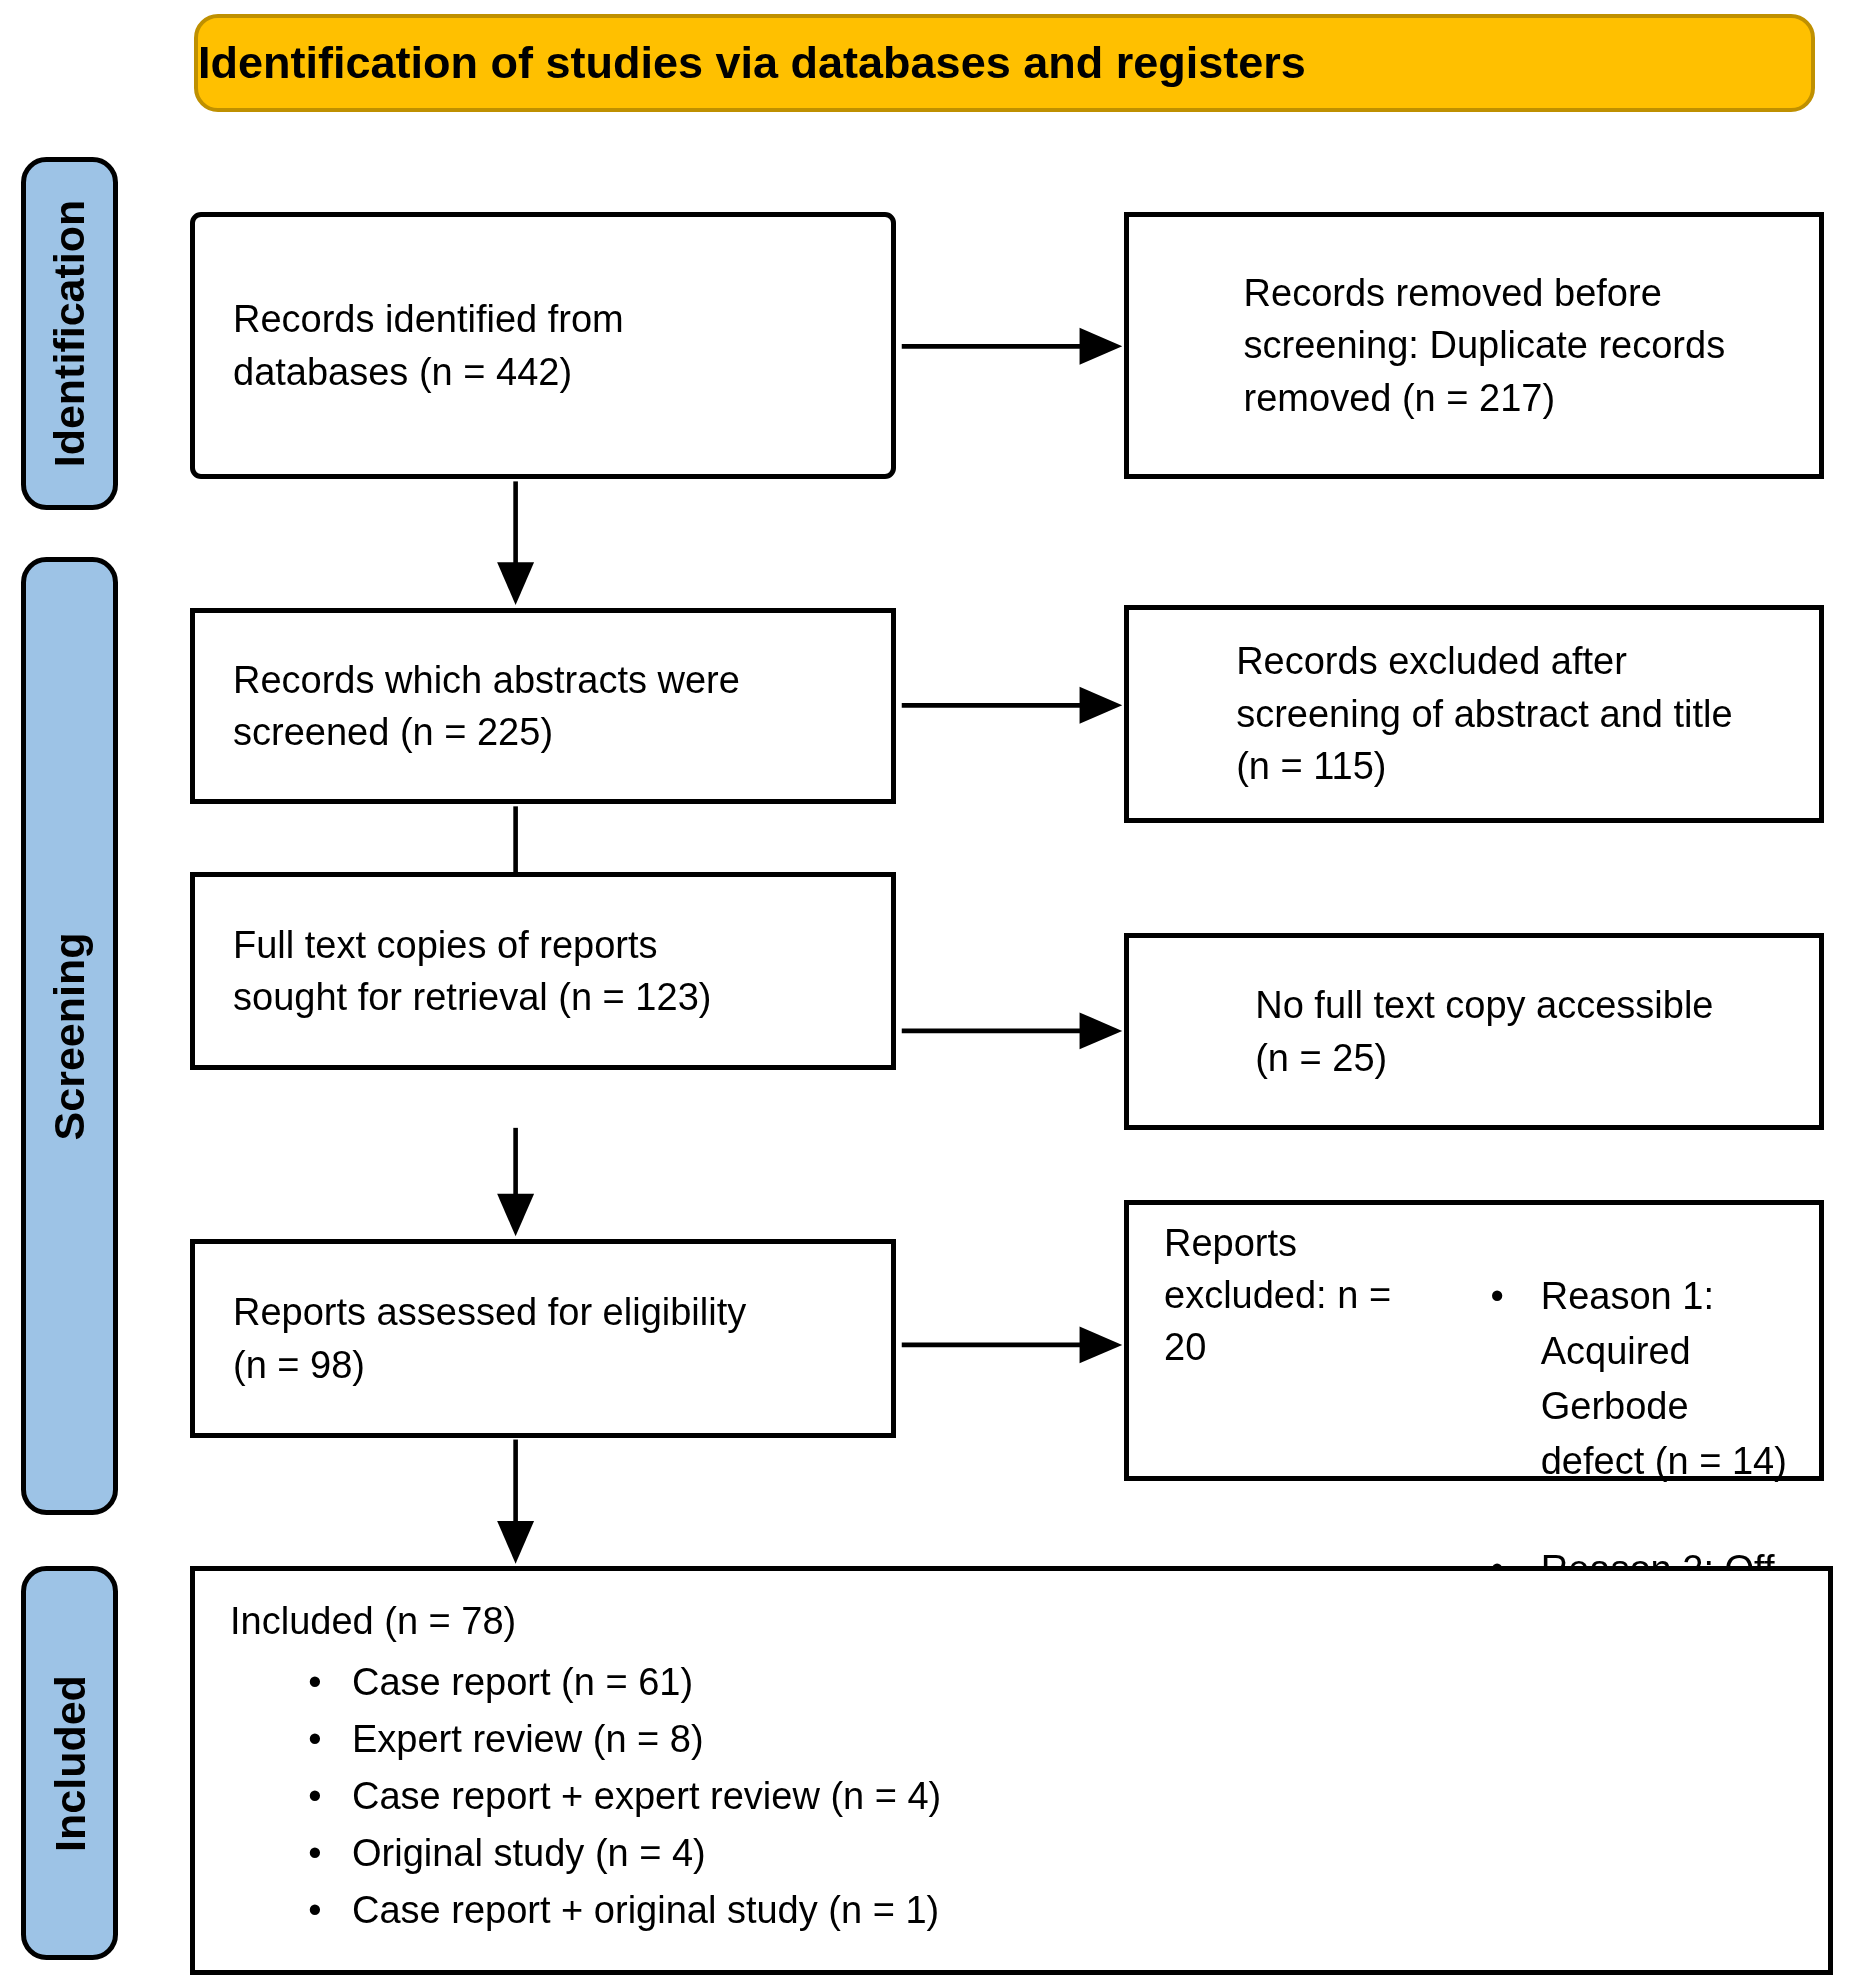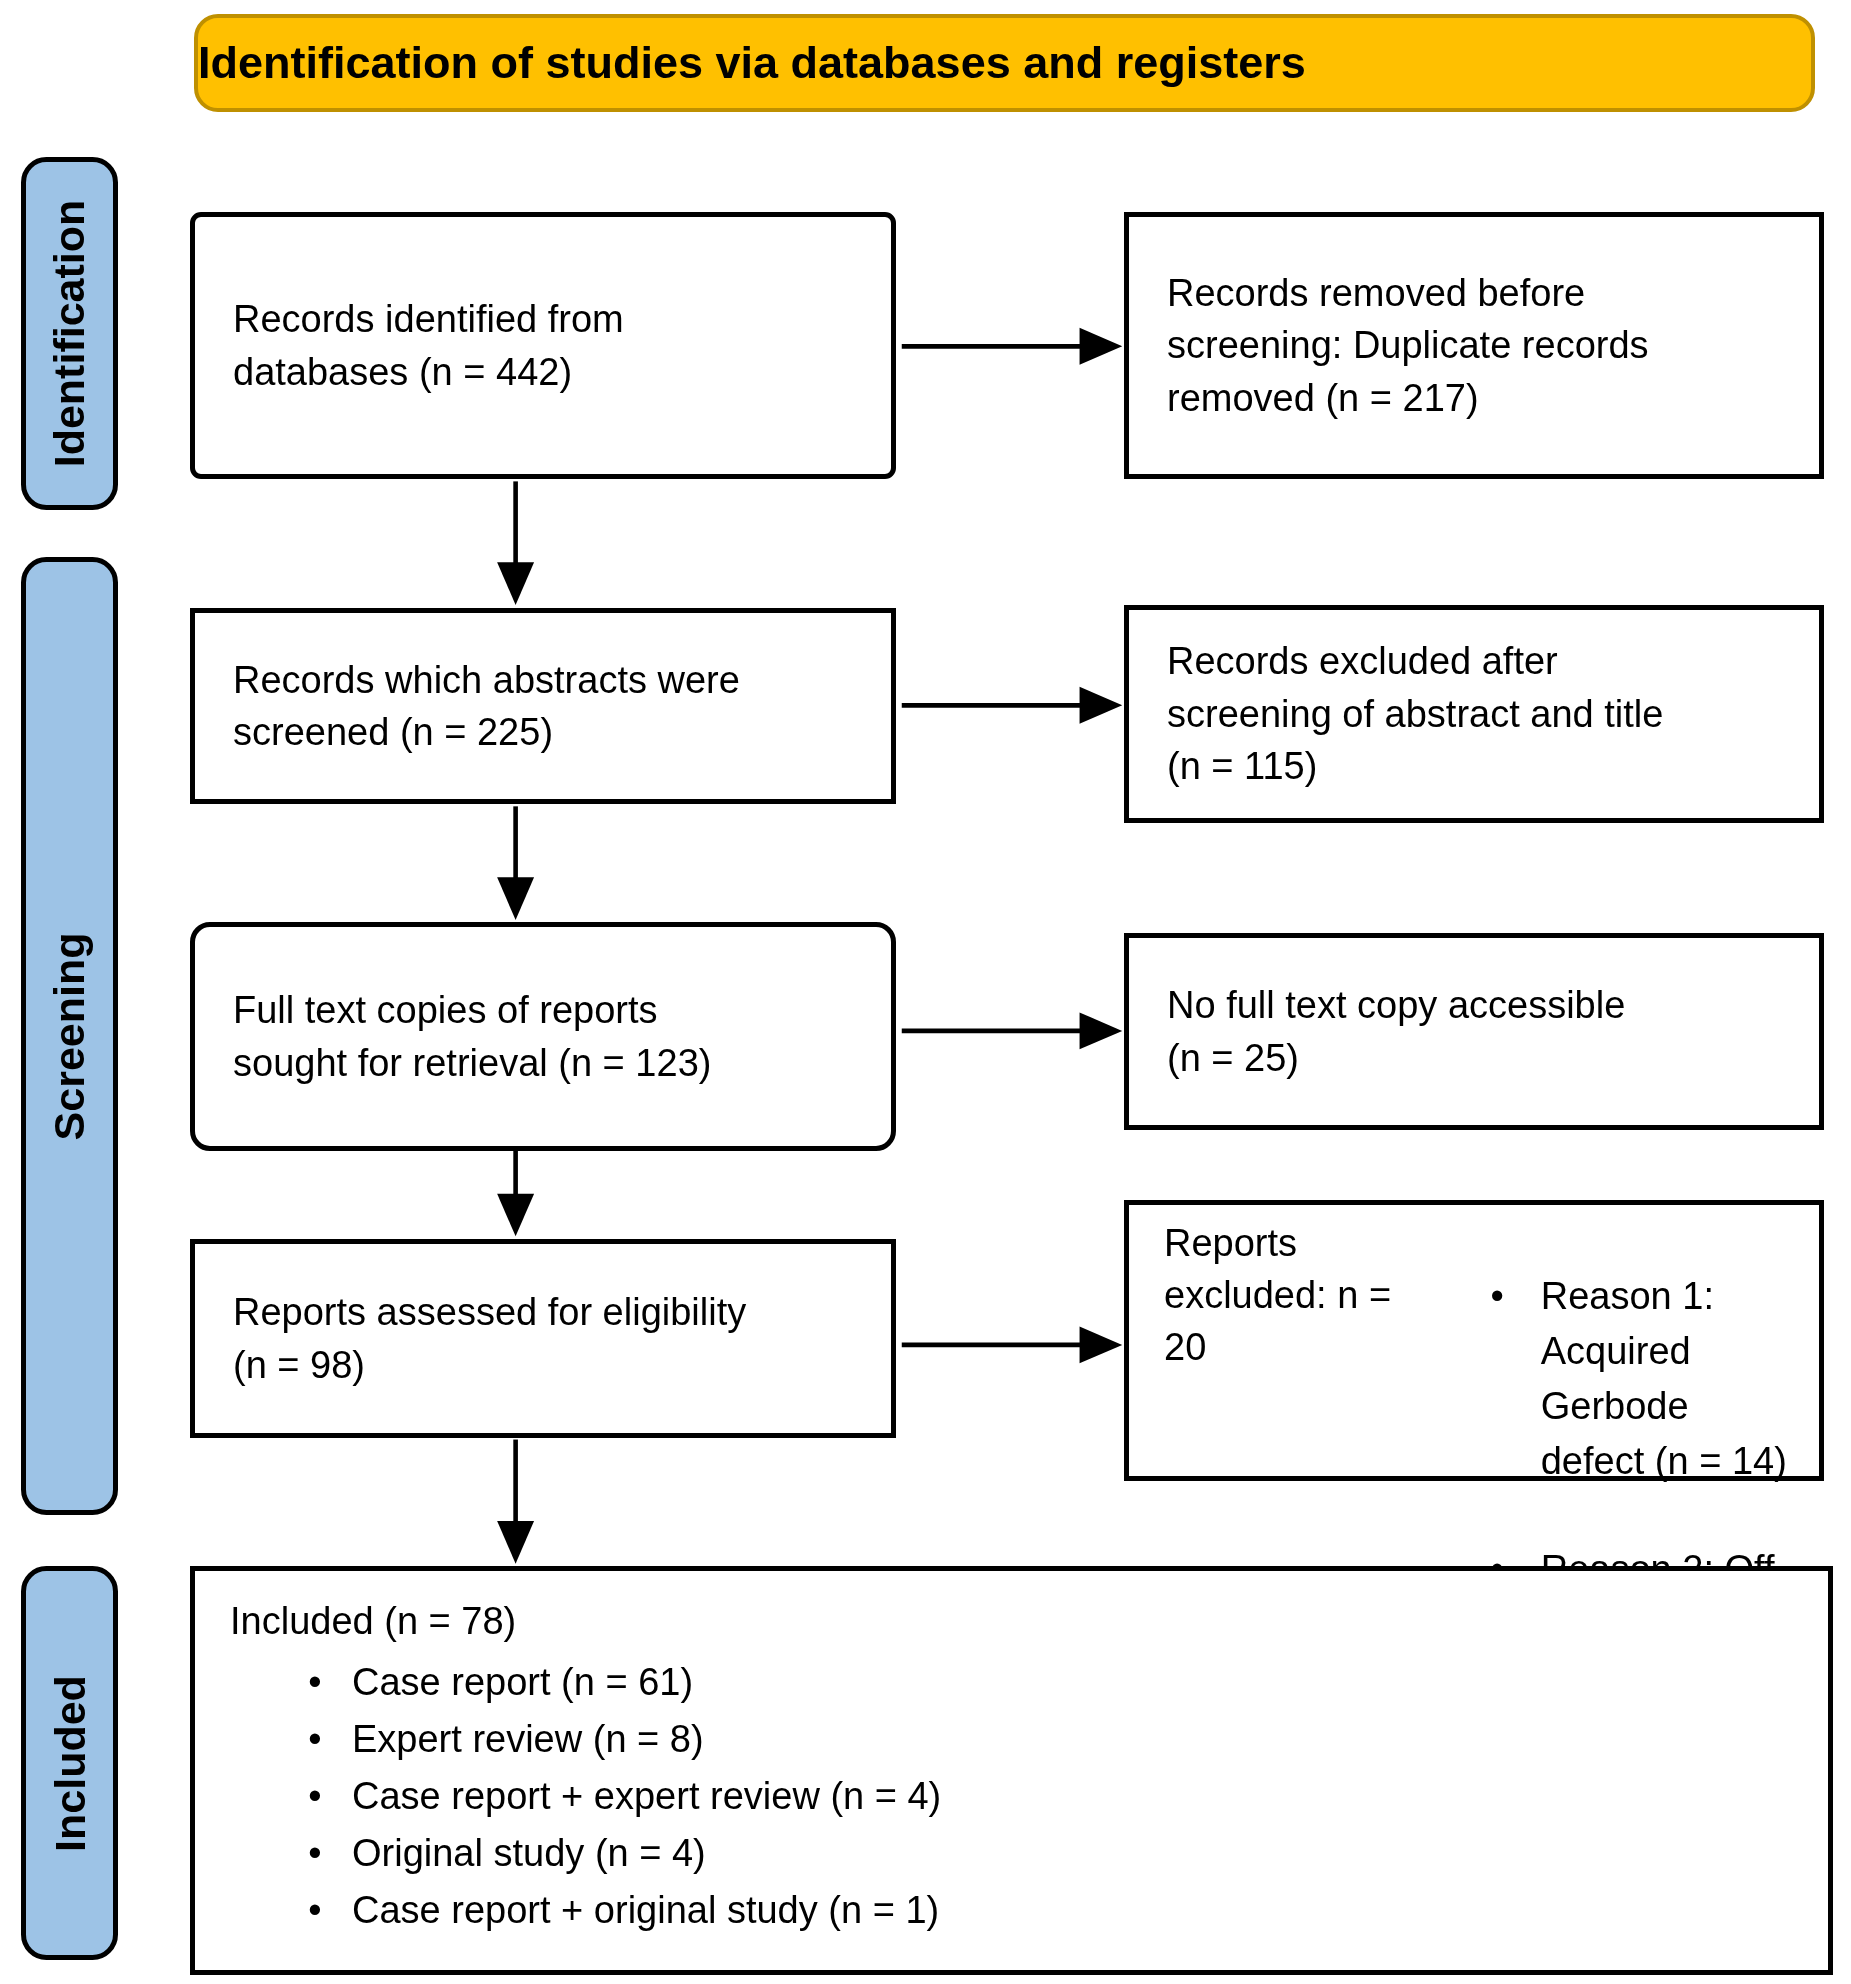--- a/index.html
+++ b/index.html
@@ -49,24 +49,24 @@
   .fbox{
     position:absolute;
     background:#fff;
     border:5.2px solid var(--box-border);
     display:flex;align-items:center;
     padding:11.5px 17.3px 11.5px 38px;
     font-size:38px;line-height:1.38;
     white-space:pre-line;
   }
   .col-left{left:190px;width:706px;}
-  .col-right{left:1124px;width:700px;}
+  .col-right{left:1124px;width:700px;justify-content:center;}
   .b1{top:212px;height:267px;border-radius:11px;}
   .b2{top:608px;height:196px;}
-  .b3{top:922px;height:229px;border-radius:20px;}
+  .b3{top:872px;height:198px;}
   .b4{top:1239px;height:199px;}
   .r1{top:212px;height:267px;}
   .r2{top:605px;height:218px;}
   .r3{top:933px;height:197px;}
   .r4{top:1200px;height:281px;display:flex;flex-direction:row;align-items:stretch;justify-content:center;padding:11.5px 17.3px 11.5px 35px;}
 
   .bottom-box{
     position:absolute;left:190px;top:1566px;width:1643px;height:409px;
     background:#fff;border:5.2px solid var(--box-border);
     padding:24px 23px 11.5px 35px;

